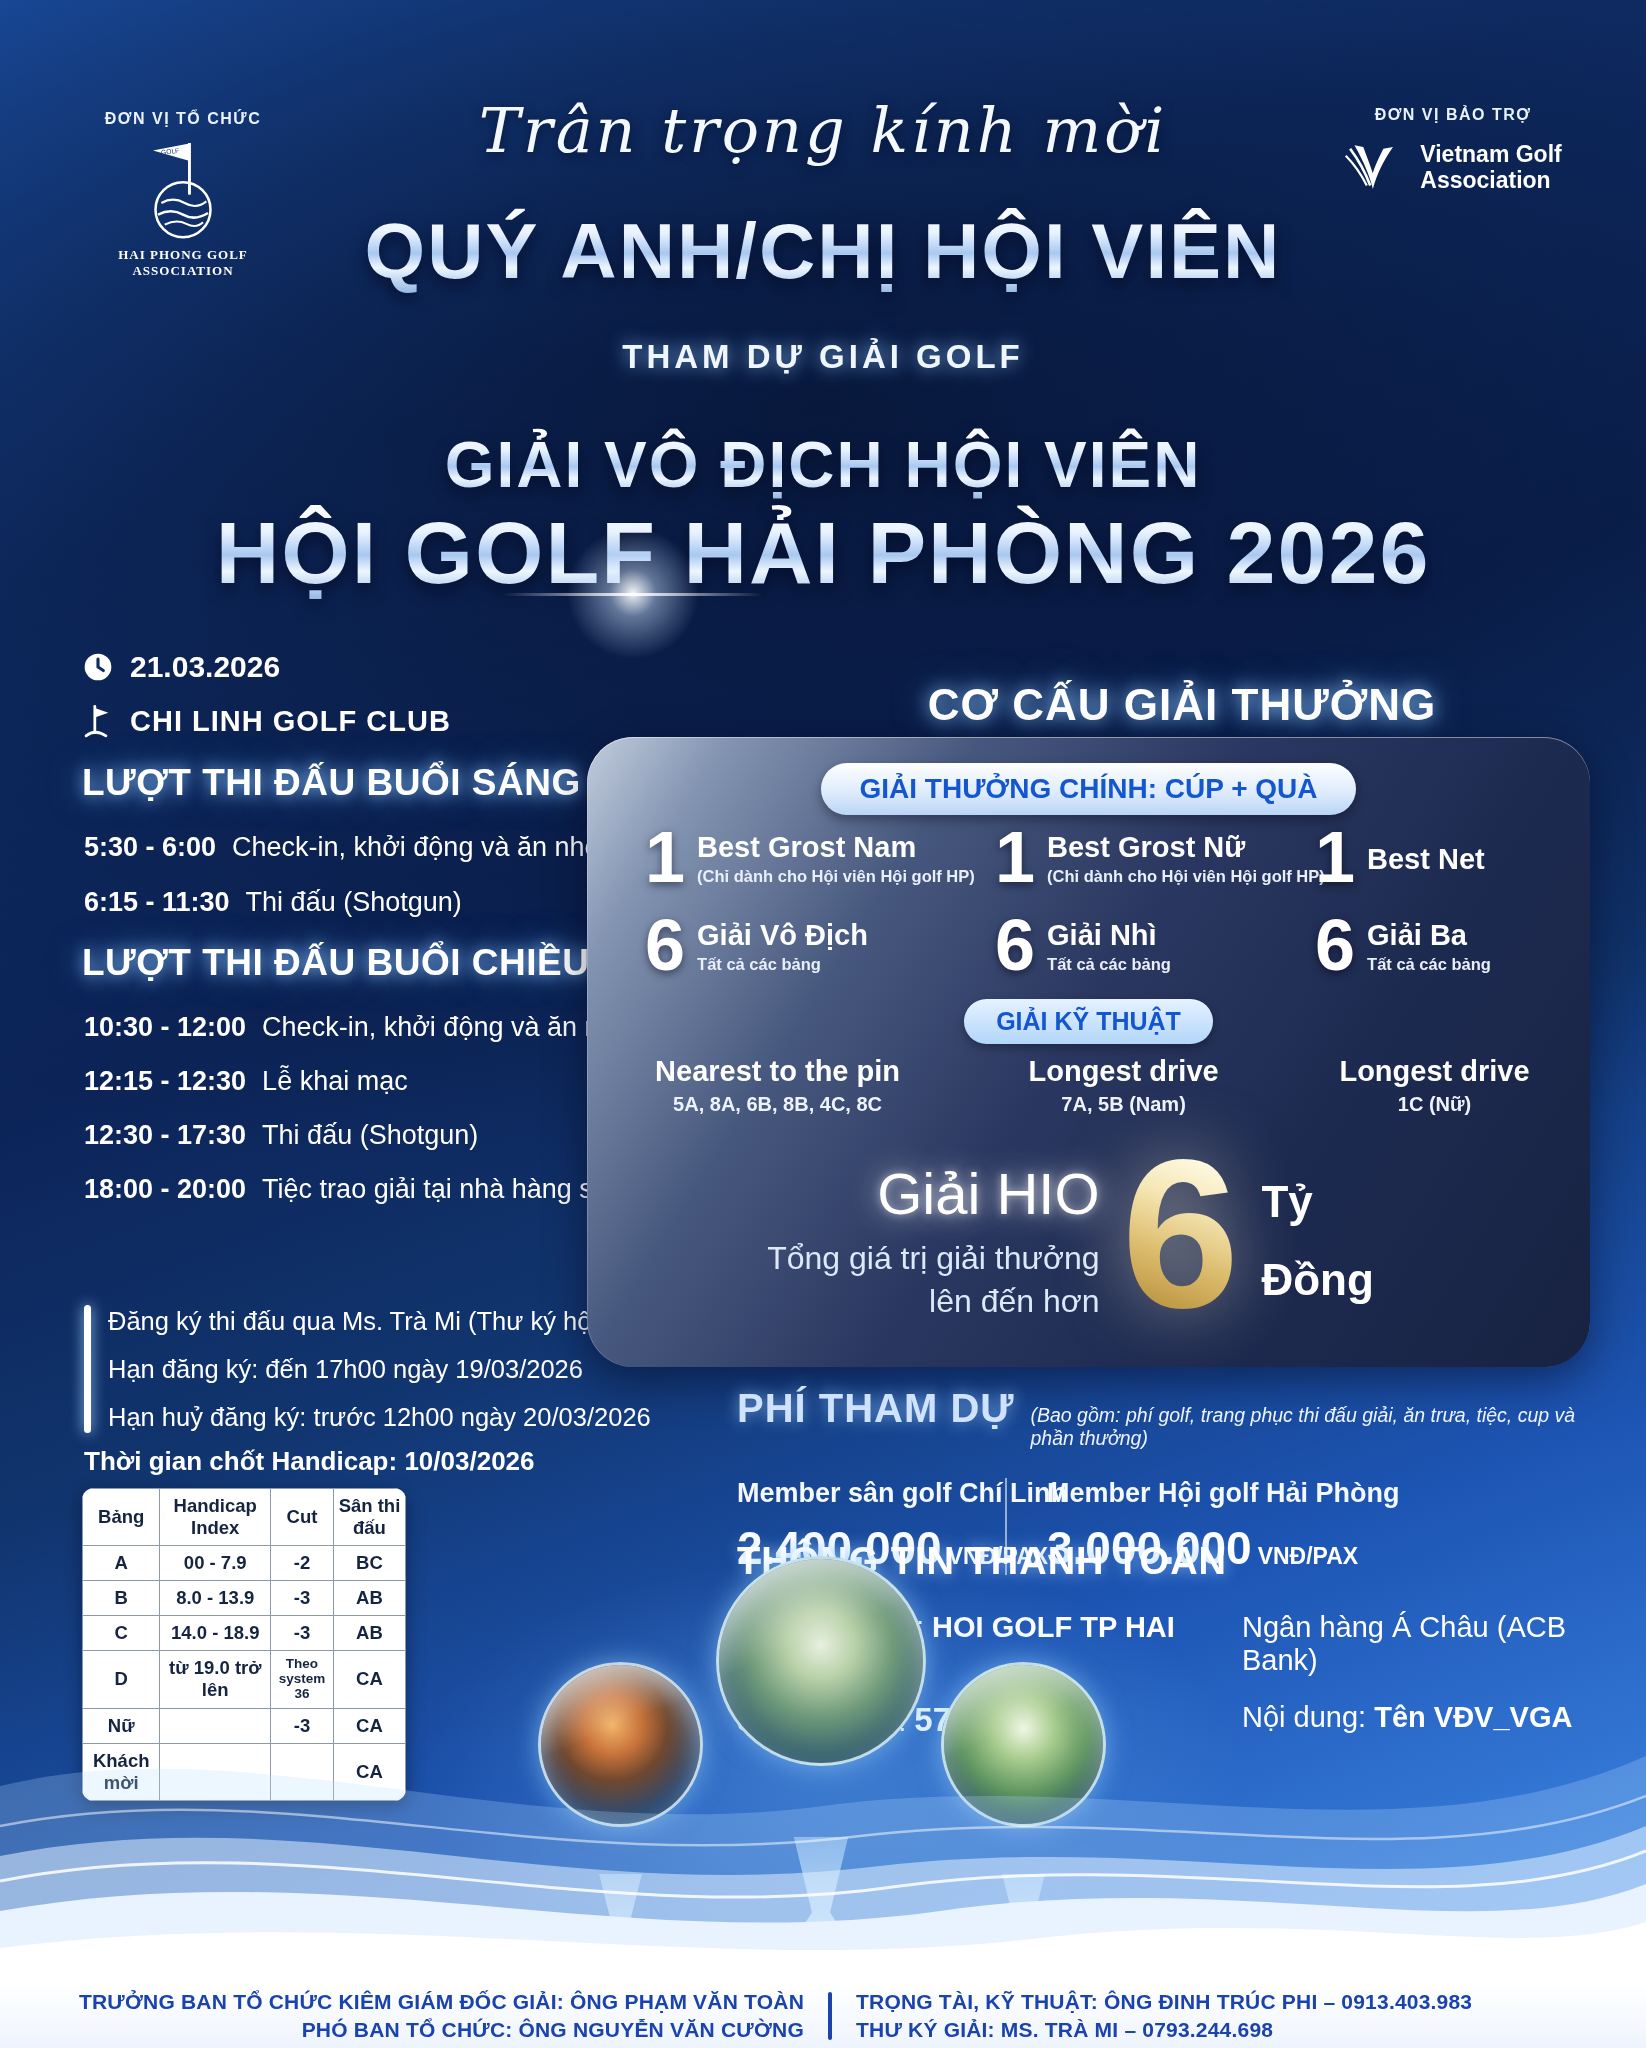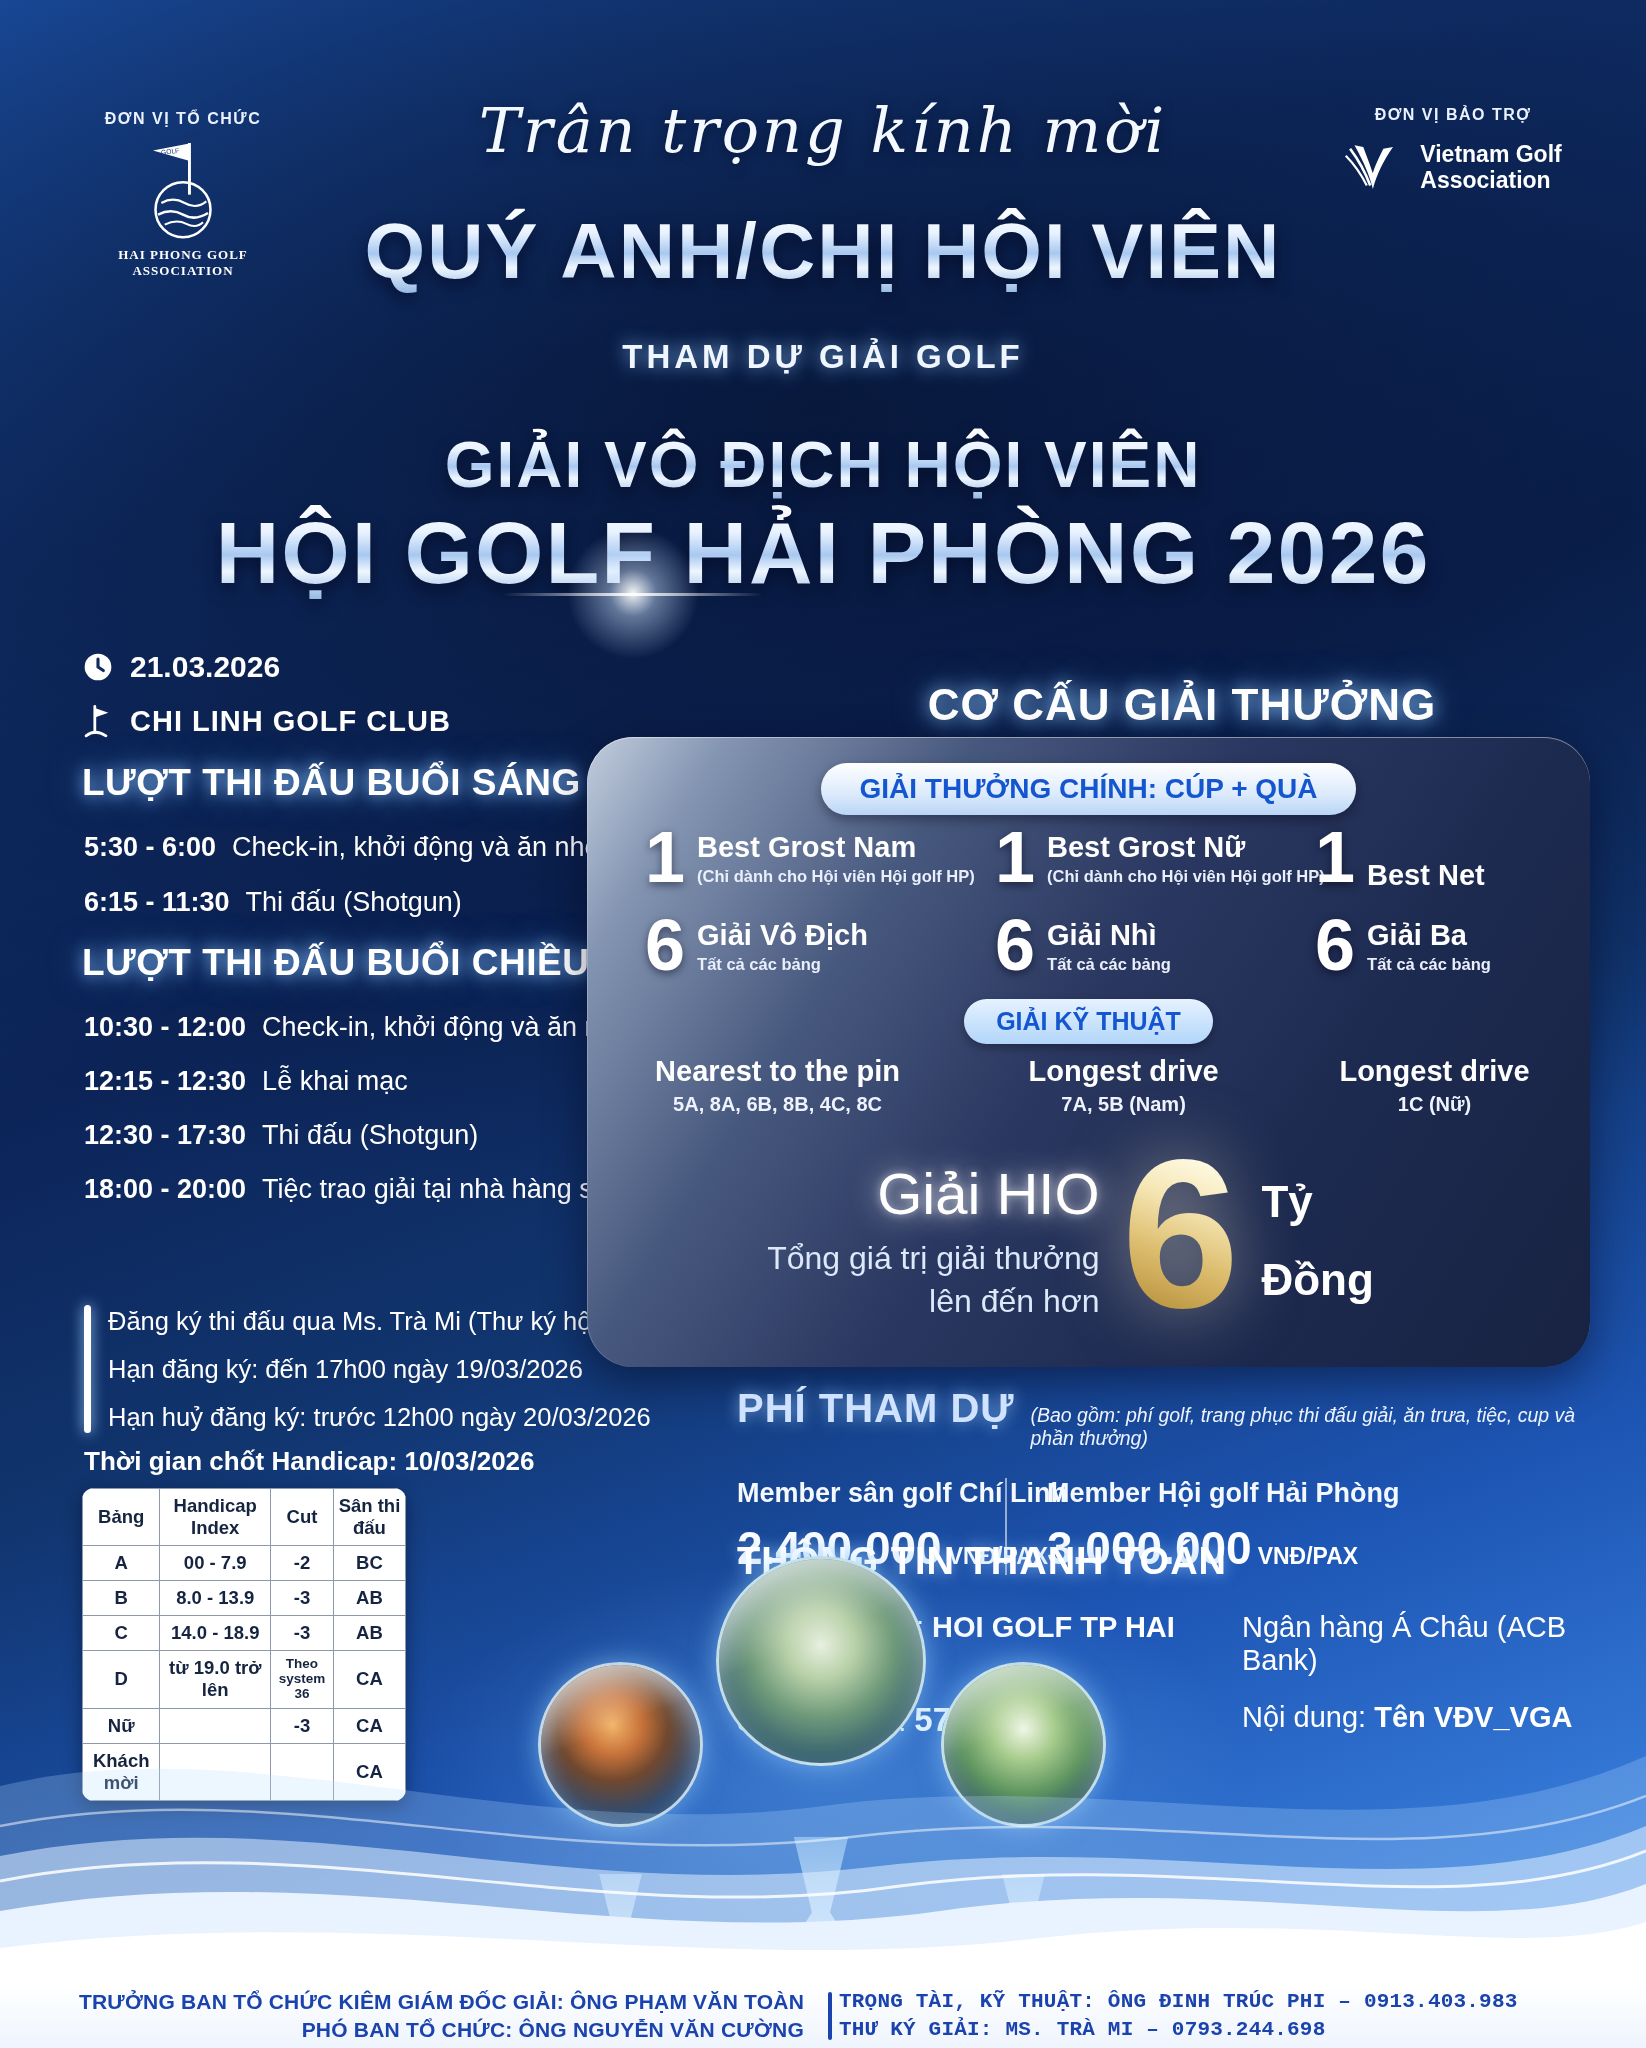--- a/index.html
+++ b/index.html
@@ -129,21 +129,21 @@
   .stem { position:absolute; left:50%; transform:translateX(-50%); width:72%; bottom:0; top:65%;
     clip-path:polygon(32% 0%, 68% 0%, 56% 50%, 88% 100%, 12% 100%, 44% 50%);
     background:linear-gradient(180deg, rgba(198,232,255,.5), rgba(240,250,255,.9));
     box-shadow:0 0 18px rgba(150,210,255,.5); }
   .waves { position:absolute; left:0; top:1716px; pointer-events:none; }
   
   .footer { position:absolute; left:0; right:0; bottom:0; height:64px; display:flex; align-items:center;
     background:linear-gradient(180deg,#ffffff,#eef4fd); color:#1a43ae; }
   .f-left { flex:0 0 828px; text-align:right; padding-right:24px; }
   .f-divider { width:4px; height:48px; background:#1a43ae; border-radius:2px; }
-  .f-right { padding-left:7px; text-align:left;font-family:Liberation Mono, monospace; }
+  .f-right { padding-left:24px; text-align:left; }
   .f-line { font-size:21px; font-weight:800; line-height:28px; letter-spacing:.2px; white-space:nowrap; }
   .icon-sm { flex:0 0 auto; display:inline-flex; }
 </style>
 </head>
 <body>
 
 <div class="page">
 
   <div class="org-block">
     <div class="org-label">ĐƠN VỊ TỔ CHỨC</div>
@@ -305,21 +305,21 @@
       <div class="prize-item">
         <span class="qty">1</span>
         <div>
             <div class="pi-label">Best Grost Nữ</div>
              <div class="pi-note">(Chỉ dành cho Hội viên Hội golf HP)</div>
           </div>
       </div>
       <div class="prize-item">
         <span class="qty">1</span>
         <div>
-            <div class="pi-label" style="margin-top:32px">Best Net</div>
+            <div class="pi-label" style="margin-top:16px">Best Net</div>
           </div>
       </div>
     </div>
 
     <div class="prow prow2">
       <div class="prize-item">
         <span class="qty">6</span>
         <div>
             <div class="pi-label">Giải Vô Địch</div>
              <div class="pi-note">Tất cả các bảng</div>

